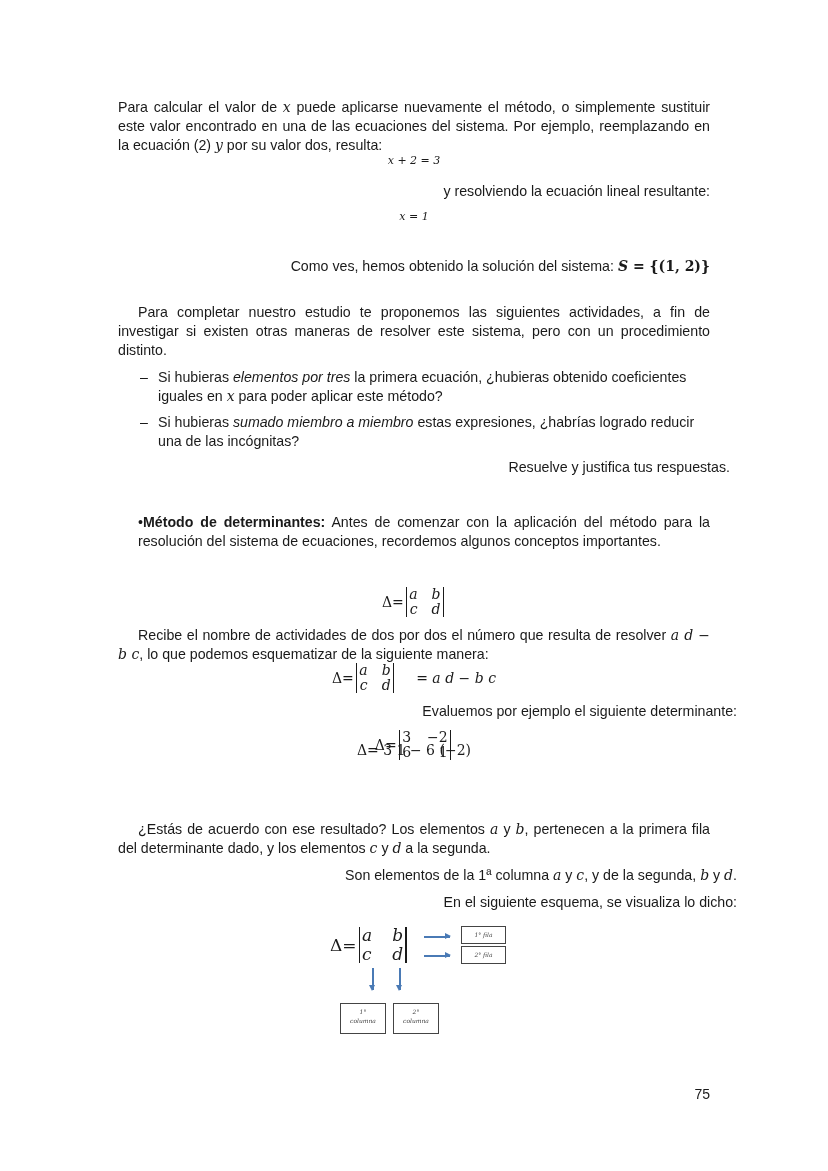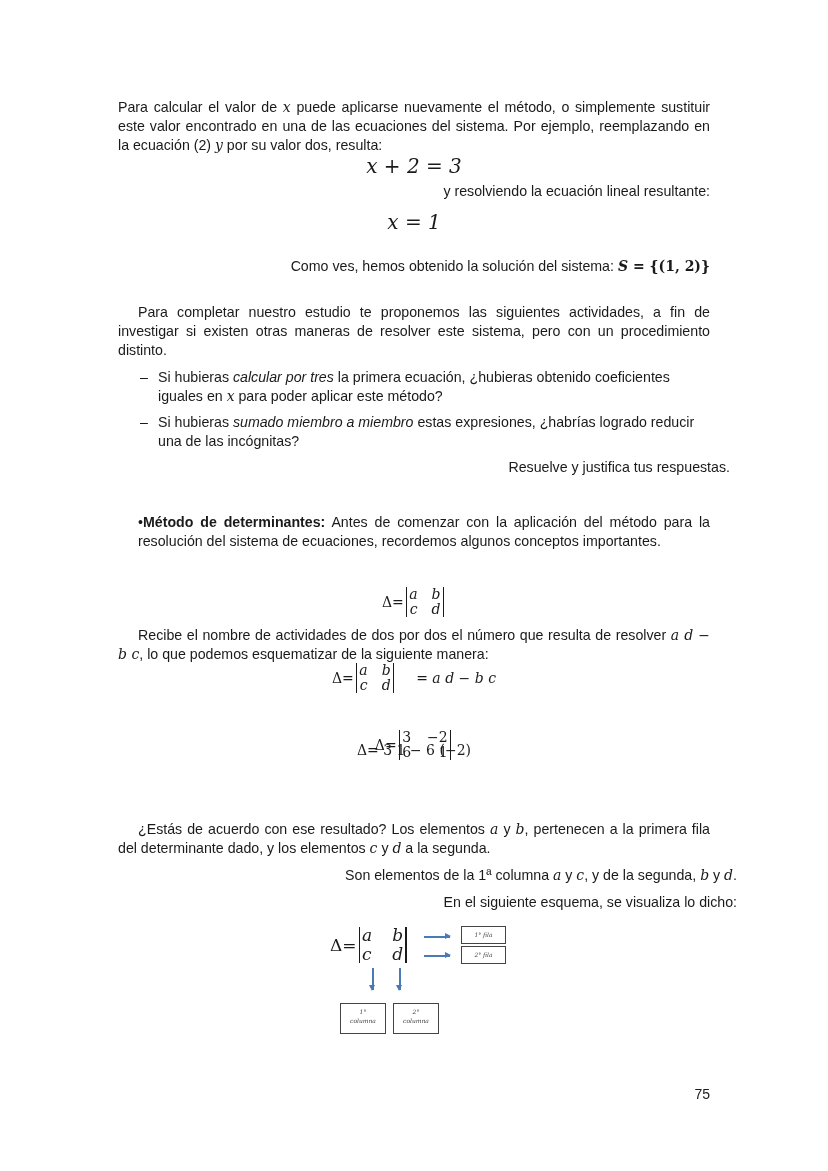--- a/index.html
+++ b/index.html
@@ -5,21 +5,21 @@
   html, body { margin:0; padding:0; background:#ffffff; }
   body { width:828px; height:1171px; position:relative; overflow:hidden;
          font-family:"Liberation Sans", sans-serif; color:#1a1a1a; font-size:14.2px; }
   .page { position:absolute; left:0; top:0; width:660px; height:1171px; background:#fff; }
   .p { position:absolute; left:118px; width:592px; line-height:19px; text-align:justify; }
   .p.nojust { text-align:right; }
   .ind { text-indent:20px; }
   .m { font-family:"DejaVu Serif", serif; font-style:italic; font-size:14px; }
   .mr { font-family:"DejaVu Serif", serif; font-size:14px; }
   .mb { font-family:"DejaVu Serif", serif; font-weight:bold; font-size:14px; }
-  .center { position:absolute; left:118px; width:592px; text-align:center; font-family:"DejaVu Serif", serif; font-size:20px; }
+  .center { position:absolute; left:118px; width:592px; text-align:center; font-family:"DejaVu Serif", serif; font-size:11px; }
   .dash-item { position:absolute; left:140px; width:570px; line-height:19px; }
   .dash { position:absolute; left:0; top:0; }
   .dash-text { margin-left:18px; display:block; }
   .det { display:inline-flex; align-items:center; vertical-align:middle; font-family:"DejaVu Serif", serif; }
   .det .bar { display:inline-block; width:1.5px; background:#1a1a1a; height:30px; margin:0 2px; }
   .det .grid { display:inline-grid; grid-template-columns:auto auto; column-gap:14px; row-gap:0; line-height:15px; font-size:14px; font-style:italic; }
   .det .grid.nums { font-style:normal; column-gap:16px; }
   .det .grid span { text-align:right; }
   .box { position:absolute; border:1px solid #444; background:#fff; font-family:"DejaVu Serif", serif; font-style:italic; font-size:6px; color:#444; text-align:center; }
   .arrow-h { position:absolute; height:1.5px; background:#4a7ab5; }
@@ -40,21 +40,21 @@
   <div class="center m" style="top:210px;">x = 1</div>
 
   <div class="p nojust" style="top:257px; left:138px; width:572px;">
     <span>Como ves, hemos obtenido la solución del sistema: </span><span class="mb" style="font-style:italic;">S</span><span class="mb"> = {(1, 2)}</span>
   </div>
 
   <div class="p ind" style="top:303px;">Para completar nuestro estudio te proponemos las siguientes actividades, a fin de investigar si existen otras maneras de resolver este sistema, pero con un procedimiento distinto.</div>
 
   <div class="dash-item" style="top:368px;">
     <span class="dash">–</span>
-    <span class="dash-text"><span>Si hubieras </span><i>calcular por tres</i><span> la primera ecuación, ¿hubieras obtenido coeficientes iguales en </span><span class="m">x</span><span> para poder aplicar este método?</span></span>
+    <span class="dash-text"><span>Si hubieras </span><i>elementos por tres</i><span> la primera ecuación, ¿hubieras obtenido coeficientes iguales en </span><span class="m">x</span><span> para poder aplicar este método?</span></span>
   </div>
   <div class="dash-item" style="top:413px;">
     <span class="dash">–</span>
     <span class="dash-text"><span>Si hubieras </span><i>sumado miembro a miembro</i><span> estas expresiones, ¿habrías logrado reducir una de las incógnitas?</span></span>
   </div>
   <div class="p" style="top:513px; left:138px; width:572px;">
     <span>•</span><b>Método de determinantes:</b><span> Antes de comenzar con la aplicación del método para la resolución del sistema de ecuaciones, recordemos algunos conceptos importantes.</span>
   </div>
 
   <div class="p nojust" style="top:458px; left:138px;">Resuelve y justifica tus respuestas.</div>
@@ -85,20 +85,21 @@
           <span>a</span>
           <span>b</span>
           <span>c</span>
           <span>d</span>
         </span>
         <span class="bar"></span>
         <span class="m" style="margin-left:20px;">= a d − b c</span>
       </span>
   </div>
 
+  <div class="p nojust" style="top:702px; left:145px;">Evaluemos por ejemplo el siguiente determinante:</div>
 
   <div class="center" style="top:730px; font-size:14px;">
     <span class="det">
         <span class="mr">Δ=</span>
         <span class="bar"></span>
         <span class="grid nums">
           <span style="text-align:left;">3</span>
           <span>−2</span>
           <span style="text-align:left;">6</span>
           <span>1</span>

